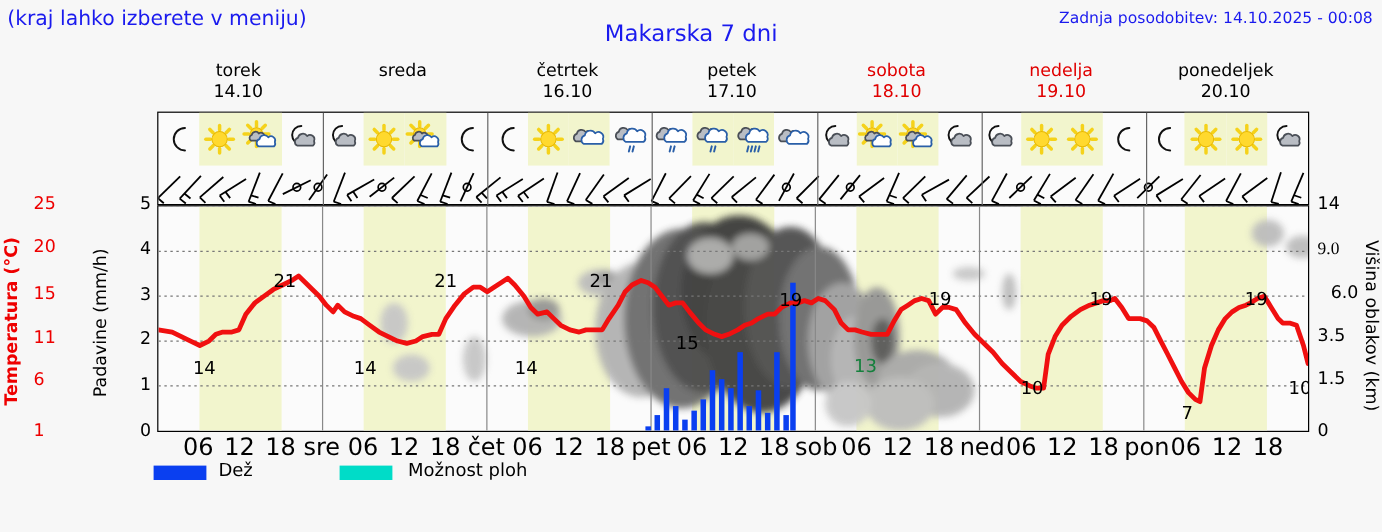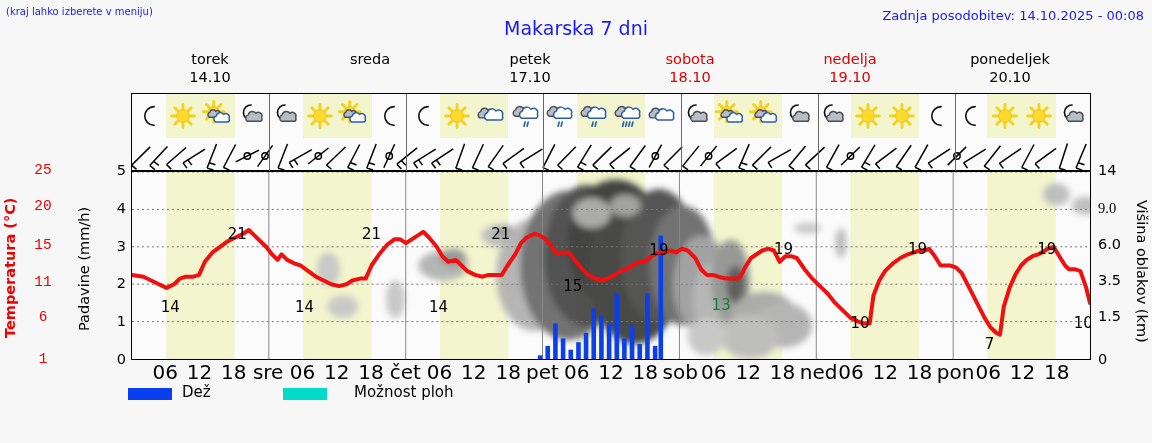--- a/index.html
+++ b/index.html
@@ -5,21 +5,21 @@
   html,body{margin:0;padding:0;}
   body{
     width:1152px;height:443px;position:relative;overflow:hidden;
     background:#f7f7f7;
     font-family:"DejaVu Sans","Liberation Sans",sans-serif;
     -webkit-font-smoothing:antialiased;
   }
   .abs{position:absolute;}
 
   
-  #sub-note{left:6px;top:6px;font-size:10px;color:#1a1aee;white-space:nowrap;}
+  #sub-note{left:6px;top:6px;font-size:17px;color:#1a1aee;white-space:nowrap;}
   #page-title{left:0;right:0;top:17px;text-align:center;font-size:19px;color:#1a1aee;}
   #update-stamp{right:8px;top:8px;font-size:13px;color:#1a1aee;white-space:nowrap;}
 
   
   #day-header{left:130px;top:50px;width:960px;height:40px;display:flex;}
   .day-col{flex:1 1 0;text-align:center;font-size:14.5px;color:#000;line-height:18px;}
   .day-col.weekend{color:#e00000;}
   .day-name{display:block;}
   .day-date{display:block;}
 
@@ -36,21 +36,21 @@
   
   #barb-row{position:absolute;left:0;top:44px;width:100%;height:33px;}
 
   
   #plot{left:131px;top:171px;width:960px;height:189px;border:1px solid #000;background:#fbfbfb;box-sizing:border-box;overflow:hidden;}
 
   
   #temp-axis-title{left:2px;top:175px;width:26px;height:185px;
      writing-mode:vertical-rl;transform:rotate(180deg);
      text-align:center;font-size:14.5px;color:#ee0000;font-weight:bold;}
-  .tlab{position:absolute;left:28px;width:30px;text-align:center;font-size:14.5px;color:#ee0000;font-family:Liberation Mono, monospace;}
+  .tlab{position:absolute;left:28px;width:30px;text-align:left;font-size:14.5px;color:#ee0000;}
 
   #precip-axis-title{left:76px;top:171px;width:22px;height:195px;
      writing-mode:vertical-rl;transform:rotate(180deg);
      text-align:center;font-size:14.5px;color:#000;}
   .plab{position:absolute;left:98px;width:28px;text-align:right;font-size:14.5px;color:#000;}
 
   #cloud-axis-title{right:2px;top:171px;width:24px;height:200px;
      writing-mode:vertical-rl;text-align:center;font-size:14.5px;color:#000;}
   .clab{position:absolute;left:1098px;width:34px;text-align:left;font-size:14.5px;color:#000;}
 
@@ -68,20 +68,24 @@
 <div class="abs" id="page-title">Makarska 7 dni</div>
 <div class="abs" id="update-stamp">Zadnja posodobitev: 14.10.2025 - 00:08</div>
 
 <div class="abs" id="day-header">
     <div class="day-col">
       <span class="day-name">torek</span>
       <span class="day-date">14.10</span>
     </div>
     <div class="day-col">
       <span class="day-name">sreda</span>
+    </div>
+    <div class="day-col">
+      <span class="day-name">četrtek</span>
+      <span class="day-date">16.10</span>
     </div>
     <div class="day-col">
       <span class="day-name">petek</span>
       <span class="day-date">17.10</span>
     </div>
     <div class="day-col weekend">
       <span class="day-name">sobota</span>
       <span class="day-date">18.10</span>
     </div>
     <div class="day-col weekend">
@@ -590,21 +594,21 @@
     <div class="tlab" style="top: 309px;">6</div>
     <div class="tlab" style="top: 351px;">1</div>
     <div class="plab" style="top: 162px;">5</div>
     <div class="plab" style="top: 199.8px;">4</div>
     <div class="plab" style="top: 237.6px;">3</div>
     <div class="plab" style="top: 275.4px;">2</div>
     <div class="plab" style="top: 313.2px;">1</div>
     <div class="plab" style="top: 351px;">0</div>
     <div class="clab" style="top: 162px;">14</div>
     <div class="clab" style="top: 200px; font-family: Liberation Serif, serif;">9.0</div>
-    <div class="clab" style="top: 236px;">6.0</div>
+    <div class="clab" style="top: 236px; text-align: right;">6.0</div>
     <div class="clab" style="top: 272px;">3.5</div>
     <div class="clab" style="top: 308px;">1.5</div>
     <div class="clab" style="top: 351px;">0</div>
   </div>
 <div id="xaxis-labels">
     <div class="xlab" style="left: 148.286px;">06</div>
     <div class="xlab" style="left: 182.571px;">12</div>
     <div class="xlab" style="left: 216.857px;">18</div>
     <div class="xlab" style="left: 251.143px;">sre</div>
     <div class="xlab" style="left: 285.429px;">06</div>
@@ -629,15 +633,15 @@
     <div class="xlab" style="left: 936.857px;">pon</div>
     <div class="xlab" style="left: 971.143px;">06</div>
     <div class="xlab" style="left: 1005.43px;">12</div>
     <div class="xlab" style="left: 1039.71px;">18</div>
   </div>
 
 <div class="abs" id="legend">
   <div class="lg-swatch" id="sw-rain" style="left: 128px; top: 5px; background: rgb(10, 63, 240);"></div>
   <div class="lg-text" id="tx-rain" style="left:182px;top:0px;">Dež</div>
   <div class="lg-swatch" id="sw-show" style="left: 283px; top: 5px; background: rgb(0, 220, 200);"></div>
-  <div class="lg-text" id="tx-show" style="left:354px;top:0px;text-align:right;">Možnost ploh</div>
+  <div class="lg-text" id="tx-show" style="left:340px;top:0px;text-align:right;">Možnost ploh</div>
 
 </div>
 
 </body></html>

